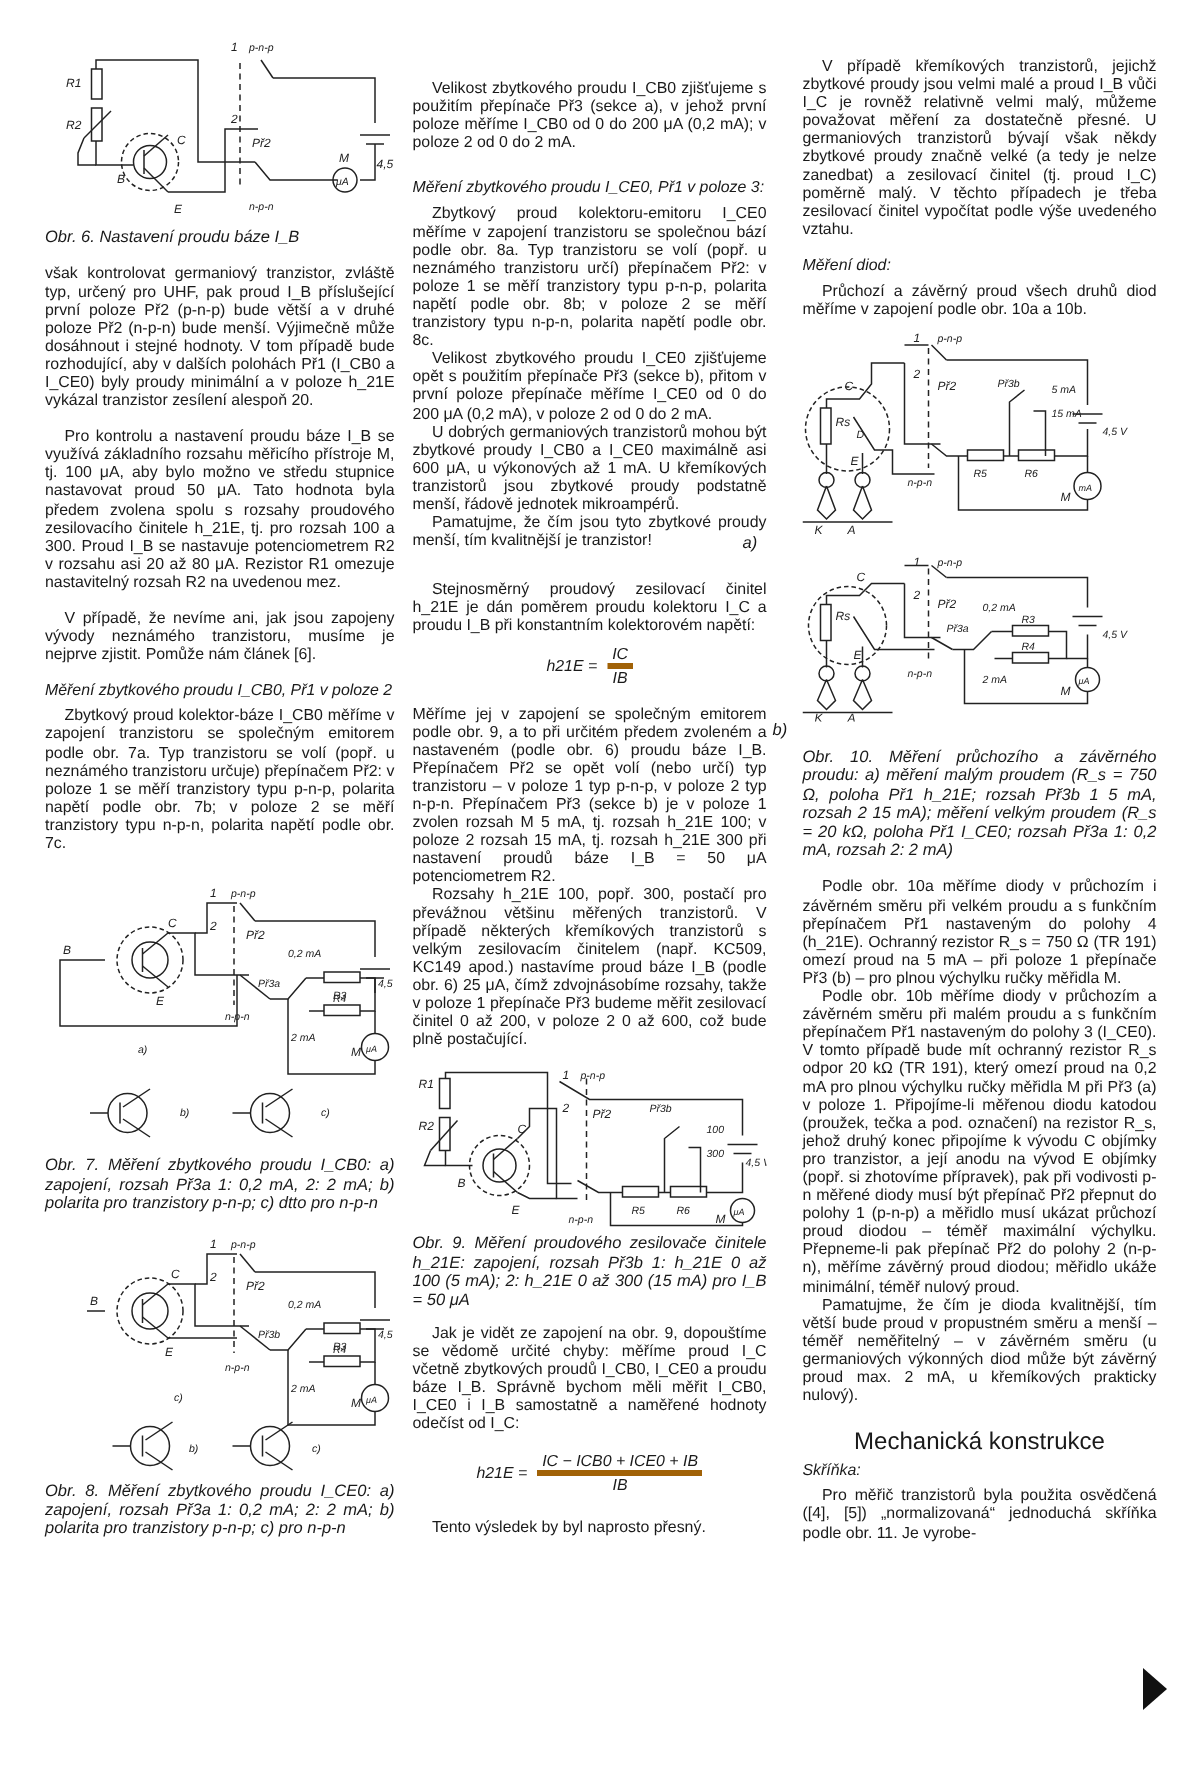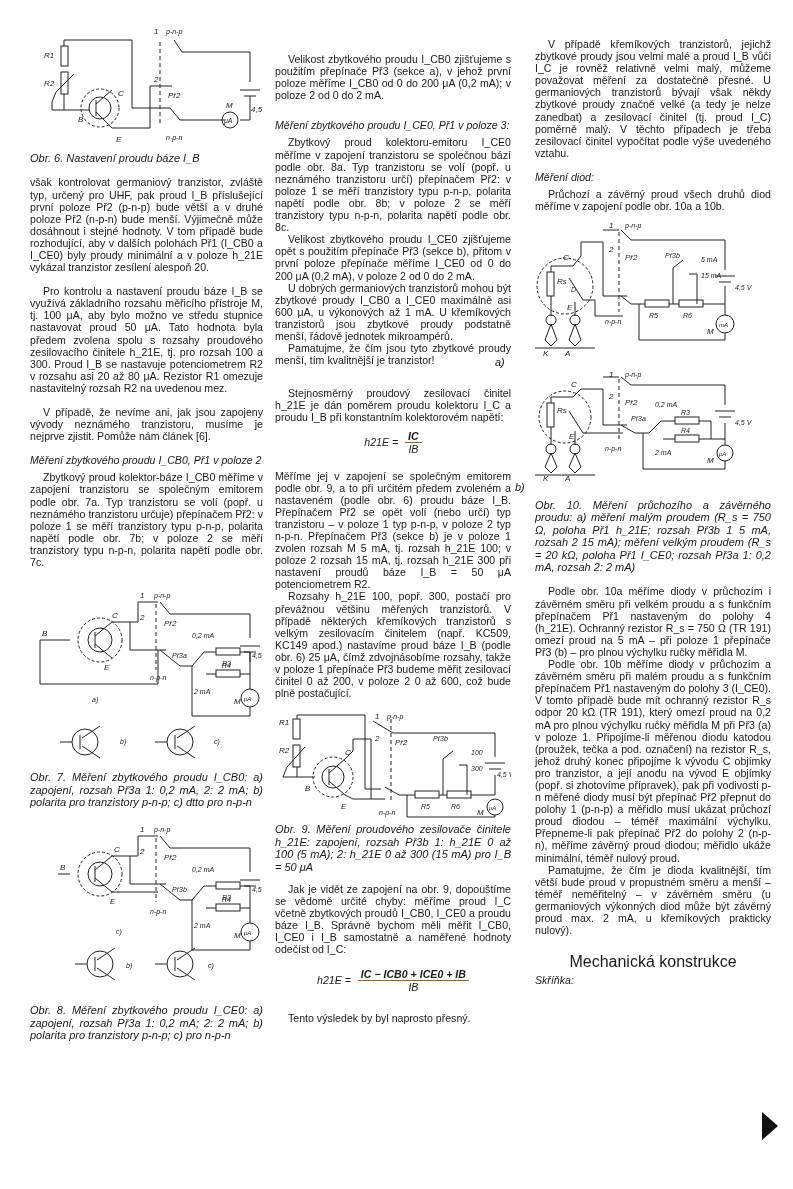--- a/index.html
+++ b/index.html
@@ -9,21 +9,21 @@
   .c1{left:30px;width:233px;}
   .c2{left:275px;width:236px;}
   .c3{left:535px;width:236px;}
   p{margin:0;text-align:justify;text-indent:13px;}
   .gap{height:12px;}
   .h{font-style:italic;margin:0;text-indent:0;}
   .cap{font-style:italic;text-indent:0;margin:0;font-size:11px;line-height:12.4px;}
   .formula{text-align:center;font-style:italic;margin:6px 0;height:34px;position:relative;}
   .formula .lhs{display:inline-block;vertical-align:middle;text-align:right;}
   .frac{display:inline-block;vertical-align:middle;text-align:center;margin-left:4px;}
-  .frac .num{display:block;border-bottom:1px solid #a16207;padding:0 3px;font-weight:bold;}
+  .frac .num{display:block;border-bottom:4px solid #a16207;padding:0 3px;}
   .frac .den{display:block;padding:0 3px;}
   .fig{display:block;margin:0 auto;}
   .section-title{font-weight:normal;text-align:center;font-size:16px;margin:12px 0 6px;text-indent:0;}
   .pagenum{position:absolute;left:384px;top:1230px;font-size:14px;font-weight:bold;margin-top:27px;}
   .arrow{position:absolute;left:762px;top:1112px;width:0;height:0;border-top:14px solid transparent;border-bottom:14px solid transparent;border-left:16px solid #111;}
   svg text{font-family:"Liberation Sans",sans-serif;font-style:italic;fill:#222;}
   svg line, svg path, svg rect, svg circle, svg polyline{stroke:#222;fill:none;stroke-width:1;}
 </style>
 </head>
 <body>
@@ -182,21 +182,21 @@
     <line x1="67" y1="138" x2="85" y2="126"></line>
       <line x1="67" y1="146" x2="85" y2="158"></line>
     <circle cx="150" cy="142" r="13" stroke-width="2"></circle>
       <line x1="125" y1="142" x2="137" y2="142"></line>
       <line x1="145" y1="135" x2="145" y2="149" stroke-width="2"></line>
     <line x1="147" y1="138" x2="165" y2="126"></line>
       <line x1="147" y1="146" x2="165" y2="158"></line>
     <text x="96" y="146" font-size="7">b)</text>
     <text x="178" y="146" font-size="7">c)</text>
   </svg>
-  <p class="cap" style="margin-top:22px">Obr. 8. Měření zbytkového proudu I_CE0: a) zapojení, rozsah Př3a 1: 0,2 mA; 2: 2 mA; b) polarita pro tranzistory p-n-p; c) pro n-p-n</p>
+  <p class="cap" style="margin-top:6px">Obr. 8. Měření zbytkového proudu I_CE0: a) zapojení, rozsah Př3a 1: 0,2 mA; 2: 2 mA; b) polarita pro tranzistory p-n-p; c) pro n-p-n</p>
 </div>
 
 <div class="col c2" style="top:53px">
   <p>Velikost zbytkového proudu I_CB0 zjišťujeme s použitím přepínače Př3 (sekce a), v jehož první poloze měříme I_CB0 od 0 do 200 μA (0,2 mA); v poloze 2 od 0 do 2 mA.</p>
   <div class="gap" style="height:18px"></div>
   <p class="h">Měření zbytkového proudu I_CE0, Př1 v poloze 3:</p>
   <div style="height:5px"></div>
   <p>Zbytkový proud kolektoru-emitoru I_CE0 měříme v zapojení tranzistoru se společnou bází podle obr. 8a. Typ tranzistoru se volí (popř. u neznámého tranzistoru určí) přepínačem Př2: v poloze 1 se měří tranzistory typu p-n-p, polarita napětí podle obr. 8b; v poloze 2 se měří tranzistory typu n-p-n, polarita napětí podle obr. 8c.</p>
   <p>Velikost zbytkového proudu I_CE0 zjišťujeme opět s použitím přepínače Př3 (sekce b), přitom v první poloze přepínače měříme I_CE0 od 0 do 200 μA (0,2 mA), v poloze 2 od 0 do 2 mA.</p>
   <p>U dobrých germaniových tranzistorů mohou být zbytkové proudy I_CB0 a I_CE0 maximálně asi 600 μA, u výkonových až 1 mA. U křemíkových tranzistorů jsou zbytkové proudy podstatně menší, řádově jednotek mikroampérů.</p>
@@ -382,16 +382,17 @@
   </svg>
   <p class="cap" style="margin-left:-20px">b)</p>
   <p class="cap" style="margin-top:6px">Obr. 10. Měření průchozího a závěrného proudu: a) měření malým proudem (R_s = 750 Ω, poloha Př1 h_21E; rozsah Př3b 1 5 mA, rozsah 2 15 mA); měření velkým proudem (R_s = 20 kΩ, poloha Př1 I_CE0; rozsah Př3a 1: 0,2 mA, rozsah 2: 2 mA)</p>
   <div class="gap" style="height:12px"></div>
   <p>Podle obr. 10a měříme diody v průchozím i závěrném směru při velkém proudu a s funkčním přepínačem Př1 nastaveným do polohy 4 (h_21E). Ochranný rezistor R_s = 750 Ω (TR 191) omezí proud na 5 mA – při poloze 1 přepínače Př3 (b) – pro plnou výchylku ručky měřidla M.</p>
   <p>Podle obr. 10b měříme diody v průchozím a závěrném směru při malém proudu a s funkčním přepínačem Př1 nastaveným do polohy 3 (I_CE0). V tomto případě bude mít ochranný rezistor R_s odpor 20 kΩ (TR 191), který omezí proud na 0,2 mA pro plnou výchylku ručky měřidla M při Př3 (a) v poloze 1. Připojíme-li měřenou diodu katodou (proužek, tečka a pod. označení) na rezistor R_s, jehož druhý konec připojíme k vývodu C objímky pro tranzistor, a její anodu na vývod E objímky (popř. si zhotovíme přípravek), pak při vodivosti p-n měřené diody musí být přepínač Př2 přepnut do polohy 1 (p-n-p) a měřidlo musí ukázat průchozí proud diodou – téměř maximální výchylku. Přepneme-li pak přepínač Př2 do polohy 2 (n-p-n), měříme závěrný proud diodou; měřidlo ukáže minimální, téměř nulový proud.</p>
   <p>Pamatujme, že čím je dioda kvalitnější, tím větší bude proud v propustném směru a menší – téměř neměřitelný – v závěrném směru (u germaniových výkonných diod může být závěrný proud max. 2 mA, u křemíkových prakticky nulový).</p>
   <p class="section-title" style="margin-top:20px">Mechanická konstrukce</p>
   <p class="h">Skříňka:</p>
   <div style="height:5px"></div>
+  <p>Pro měřič tranzistorů byla použita osvědčená ([4], [5]) „normalizovaná“ jednoduchá skříňka podle obr. 11. Je vyrobe-</p>
 </div>
 
 <div class="arrow"></div>
 <div class="pagenum">29</div>
 
 </body></html>

